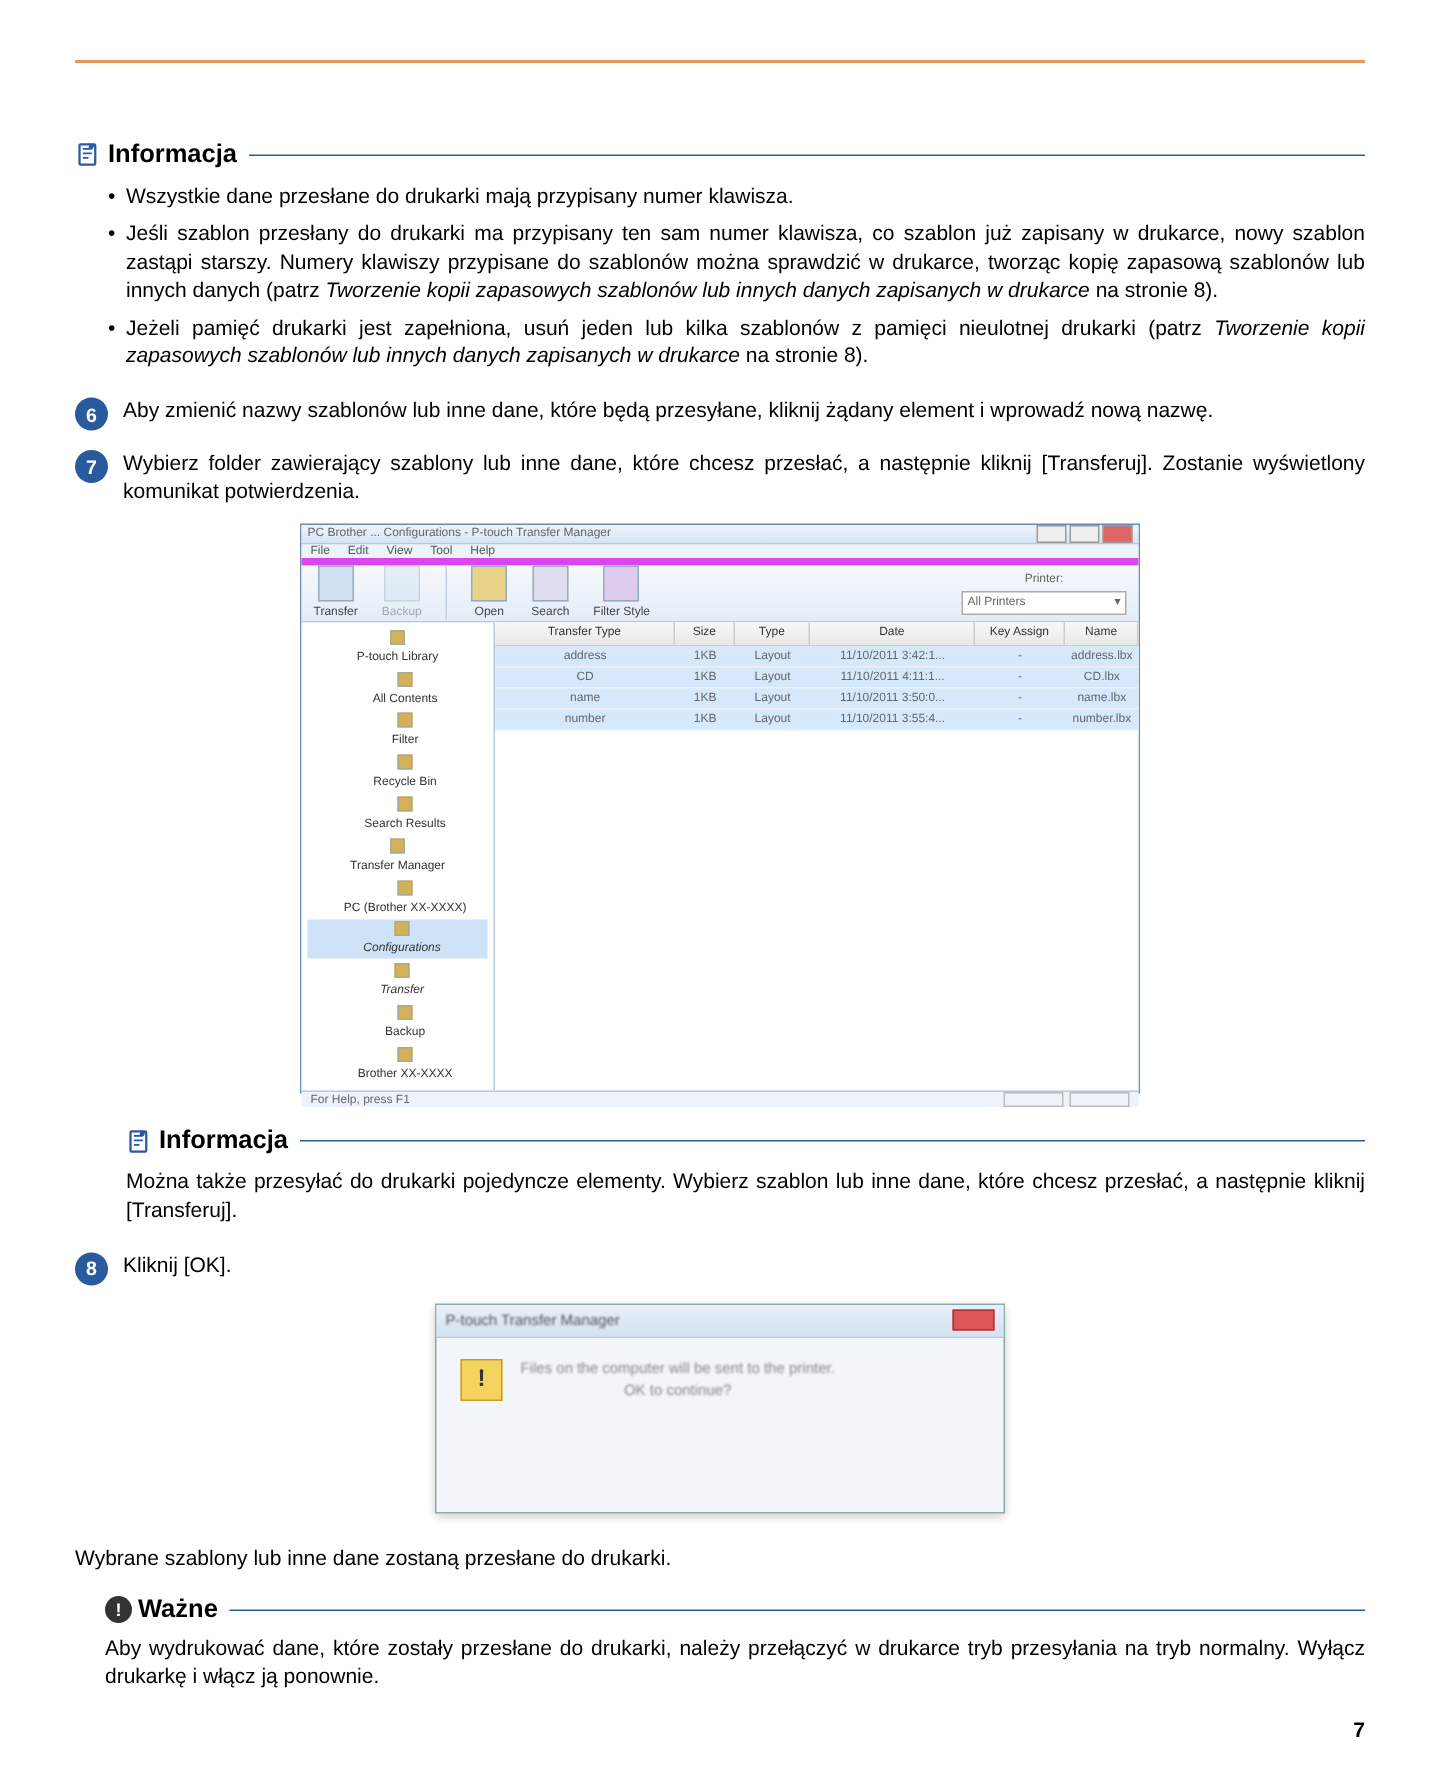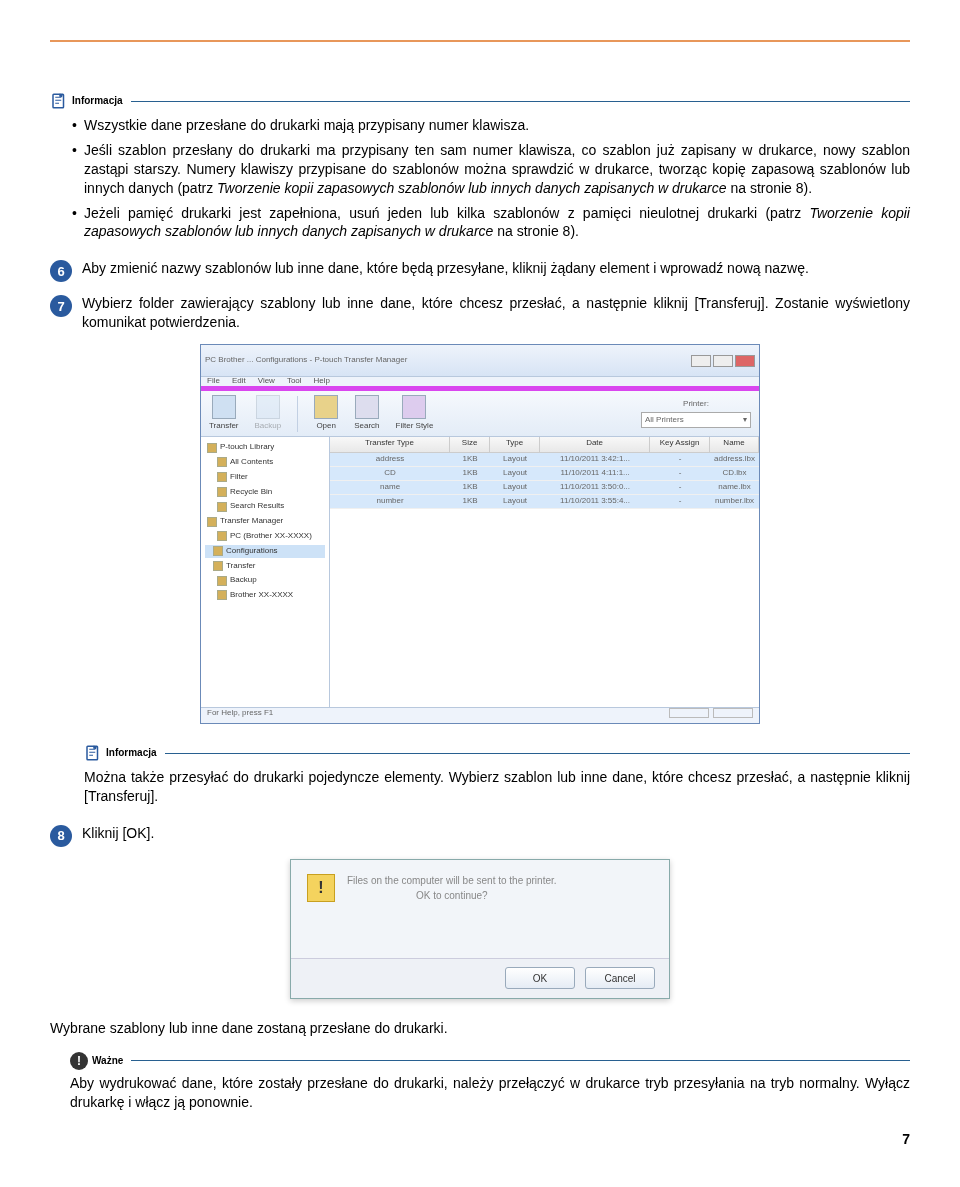--- a/index.html
+++ b/index.html
@@ -14,21 +14,21 @@
     line-height: 1.35;
   }
   .top-rule { border-top: 2px solid #e8975a; margin-bottom: 50px; }
   .note-box { margin-bottom: 18px; }
   .note-header { display: flex; align-items: center; margin-bottom: 6px; }
   .note-icon {
     width: 18px; height: 18px; margin-right: 4px;
     display: inline-flex; align-items: center; justify-content: center;
   }
   .note-icon svg { width: 18px; height: 18px; }
-  .note-title { font-weight: bold; font-size: 10px; }
+  .note-title { font-weight: bold; font-size: 17px; }
   .note-line {
     flex: 1; height: 1px; background: #286090; margin-left: 8px;
   }
   .bullet-list { list-style: none; padding-left: 22px; }
   .bullet-list li {
     position: relative; padding-left: 12px; margin-bottom: 6px;
     text-align: justify;
   }
   .bullet-list li::before {
     content: "•"; position: absolute; left: 0; top: 0;
@@ -44,39 +44,39 @@
   .step-text { flex: 1; text-align: justify; }
   .indent-block { margin-left: 34px; }
   .screenshot-wrap { text-align: center; margin: 12px 0 20px 0; }
   .screenshot1 {
     width: 560px; height: 380px; margin: 0 auto;
     border: 1px solid #6b8ab8; background: #f3f6fb;
     position: relative; display: flex; flex-direction: column;
     font-size: 8px; color: #666;
   }
   .ss1-titlebar {
-    height: 32px; background: linear-gradient(#eef3fb,#d7e4f5);
-    border-bottom: 1px solid #b8c8dd; display:flex; align-items:center;
+    height: 20px; background: linear-gradient(#eef3fb,#d7e4f5);
+    border-bottom: 1px solid #b8c8dd; display:flex; align-items:flex-start;
     justify-content: space-between; padding: 0 4px;
   }
   .ss1-winbtns { display:flex; gap:2px; }
   .ss1-winbtn { width:20px; height:12px; border:1px solid #999; background:#eee; }
   .ss1-winbtn.close { background:#d66; }
   .ss1-menubar { height:14px; background:#eef3fb; border-bottom:5px solid #d946ef; padding-left:6px; display:flex; gap:12px; align-items:center; color:#555; }
   .ss1-toolbar { height:46px; background:linear-gradient(#f6f9fd,#e3ecf7); border-bottom:1px solid #b8c8dd; display:flex; align-items:center; padding:0 8px; gap:16px; }
   .tb-btn { display:flex; flex-direction:column; align-items:center; gap:2px; color:#444; }
   .tb-icon { width:24px; height:24px; background:#cfe0f2; border:1px solid #9ab; }
   .tb-sep { width:1px; height:36px; background:#c2d0e3; }
   .tb-printer { margin-left:auto; display:flex; flex-direction:column; gap:2px; }
   .tb-combo { width:110px; height:16px; border:1px solid #aaa; background:#fff; }
   .ss1-body { flex:1; display:flex; }
   .ss1-tree { width:130px; border-right:1px solid #b8c8dd; background:#fff; padding:4px; display:flex; flex-direction:column; gap:2px; }
-  .tree-item { display:flex; align-items:center; gap:3px; padding:1px 2px; color:#333; }
+  .tree-item { display:flex; align-items:center; gap:3px; padding:1px 2px; color:#333;flex-direction:column; }
   .tree-indent { padding-left:12px; }
-  .tree-indent2 { padding-left:8px; }
+  .tree-indent2 { padding-left:8px;font-style:italic; }
   .tree-sel { background:#cde2f7; }
   .tree-ico { width:10px; height:10px; background:#d4b05a; border:1px solid #aa8; }
   .ss1-list { flex:1; background:#fff; display:flex; flex-direction:column; }
   .list-head { height:16px; background:linear-gradient(#f8f8f8,#e8e8e8); border-bottom:1px solid #ccc; display:flex; }
   .list-col { border-right:1px solid #ccc; padding:1px 4px; color:#333; }
   .c1{width:120px}.c2{width:40px}.c3{width:50px}.c4{width:110px}.c5{width:60px}.c6{flex:1}
   .list-row { height:14px; display:flex; border-bottom:1px solid #f0f0f0; }
   .list-row.sel { background:#d6e8fb; }
   .list-cell { padding:1px 4px; overflow:hidden; white-space:nowrap; }
   .ss1-status { height:16px; background:#eef3fb; border-top:1px solid #b8c8dd; display:flex; align-items:flex-start; padding:0 6px; color:#666; }
@@ -299,31 +299,31 @@
   <div style="text-align:justify">Można także przesyłać do drukarki pojedyncze elementy. Wybierz szablon lub inne dane, które chcesz przesłać, a następnie kliknij [Transferuj].</div>
 </div>
 
 <div class="step">
   <div class="step-num">8</div>
   <div class="step-text">Kliknij [OK].</div>
 </div>
 
 <div class="screenshot-wrap">
   <div class="screenshot2">
+    <div class="ss2-title">
+      <span style="filter:blur(0.6px)">P-touch Transfer Manager</span>
+      <div class="ss2-close"></div>
+    </div>
     <div class="ss2-body">
       <div class="ss2-warnicon"></div>
       <div class="ss2-text">
         <span>Files on the computer will be sent to the printer.</span>
         <span>OK to continue?</span>
       </div>
     </div>
-    <div class="ss2-btns">
-      <div class="ss2-btn">OK</div>
-      <div class="ss2-btn">Cancel</div>
-    </div>
   </div>
 </div>
 
 <div class="indent-block" style="margin:14px 0">Wybrane szablony lub inne dane zostaną przesłane do drukarki.</div>
 
 <div class="indent-block" style="margin-left:20px">
   <div class="important-header">
     <span class="excl-icon">!</span>
     <span class="note-title">Ważne</span>
     <span class="note-line" style="background:#286090"></span>

